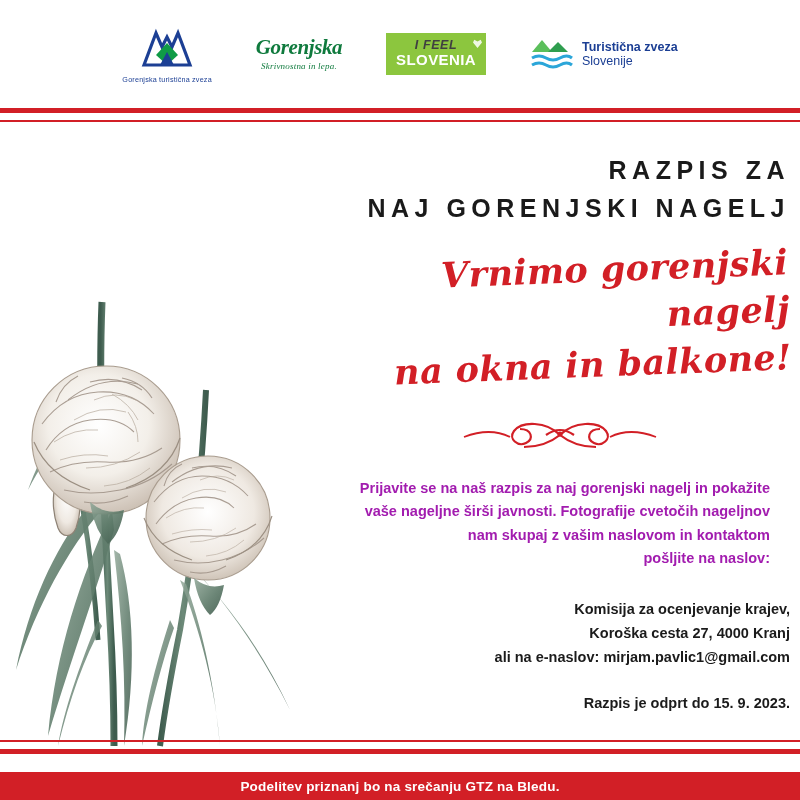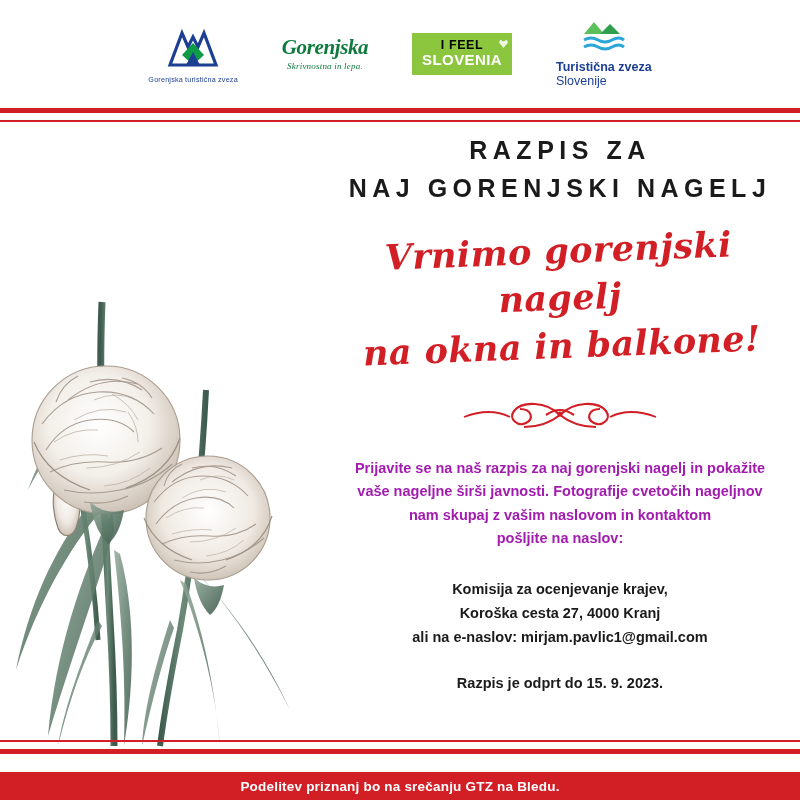--- a/index.html
+++ b/index.html
@@ -77,23 +77,24 @@
 
   
   .logo-slovenia {
     background: #8cc63e;
     padding: 6px 10px 7px 10px;
     position: relative;
   }
   .logo-slovenia .l1 {
     font-weight: bold;
     font-size: 12.5px;
-    color: #000000;
+    color: #404040;
     letter-spacing: .6px;
     line-height: 1.05;
+    font-style: italic;
   }
   .logo-slovenia .l2 {
     font-weight: bold;
     font-size: 15px;
     color: #ffffff;
     letter-spacing: .4px;
     line-height: 1.05;
   }
   .logo-slovenia .heart {
     position: absolute;
@@ -101,21 +102,21 @@
     top: 6px;
     width: 9px;
     height: 9px;
     background: #ffffff;
     opacity: .85;
     clip-path: polygon(50% 100%, 0% 38%, 14% 8%, 50% 26%, 86% 8%, 100% 38%);
   }
 
   
   .logo-tzs {
-    flex-direction: column;
+    flex-direction: row;
     gap: 8px;
   }
   .logo-tzs .mark {
     position: relative;
     width: 44px;
     height: 32px;
   }
   .logo-tzs .txt {
     line-height: 1.15;
   }
@@ -196,23 +197,23 @@
     left: -6px;
     top: 150px;
     width: 370px;
     height: 600px;
   }
 
   
   .content {
     position: absolute;
     left: 330px;
-    top: 132px;
+    top: 152px;
     width: 460px;
-    text-align: center;
+    text-align: right;
   }
   .headline {
     color: #1a1a1a;
     font-size: 25px;
     font-weight: bold;
     letter-spacing: 5.5px;
     line-height: 1.5;
   }
   .headline .l2 { display: block; }
 

